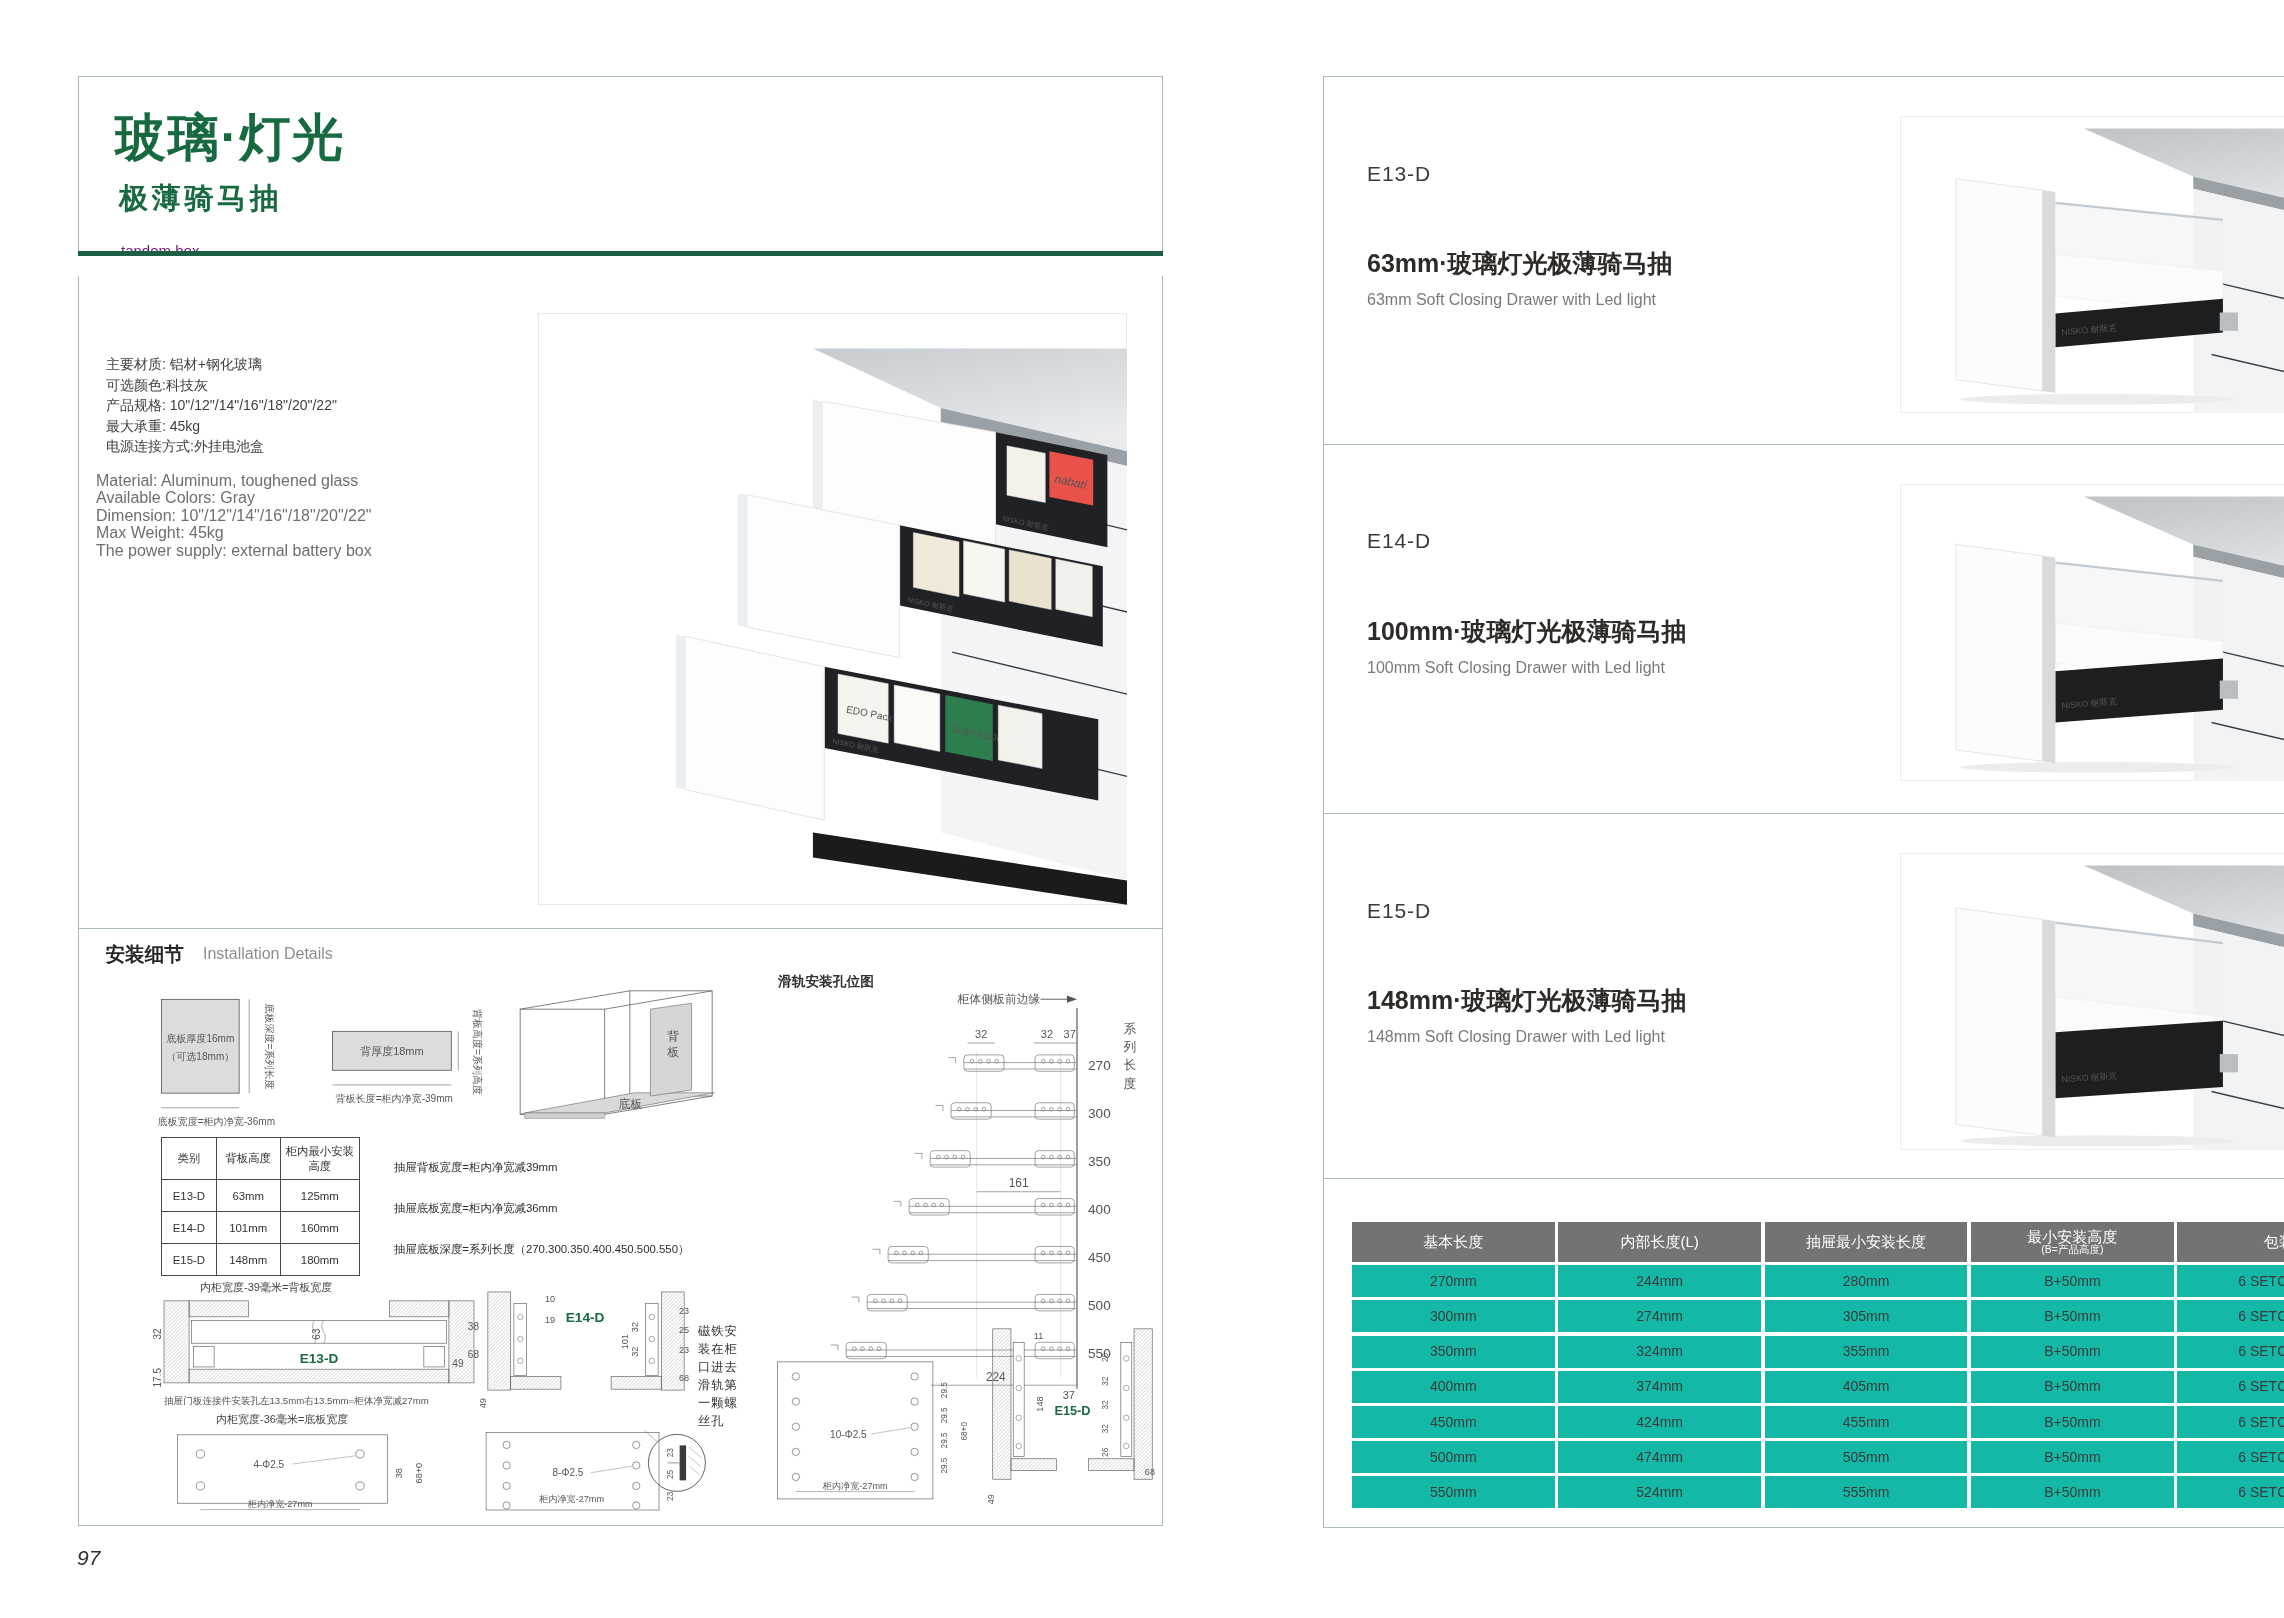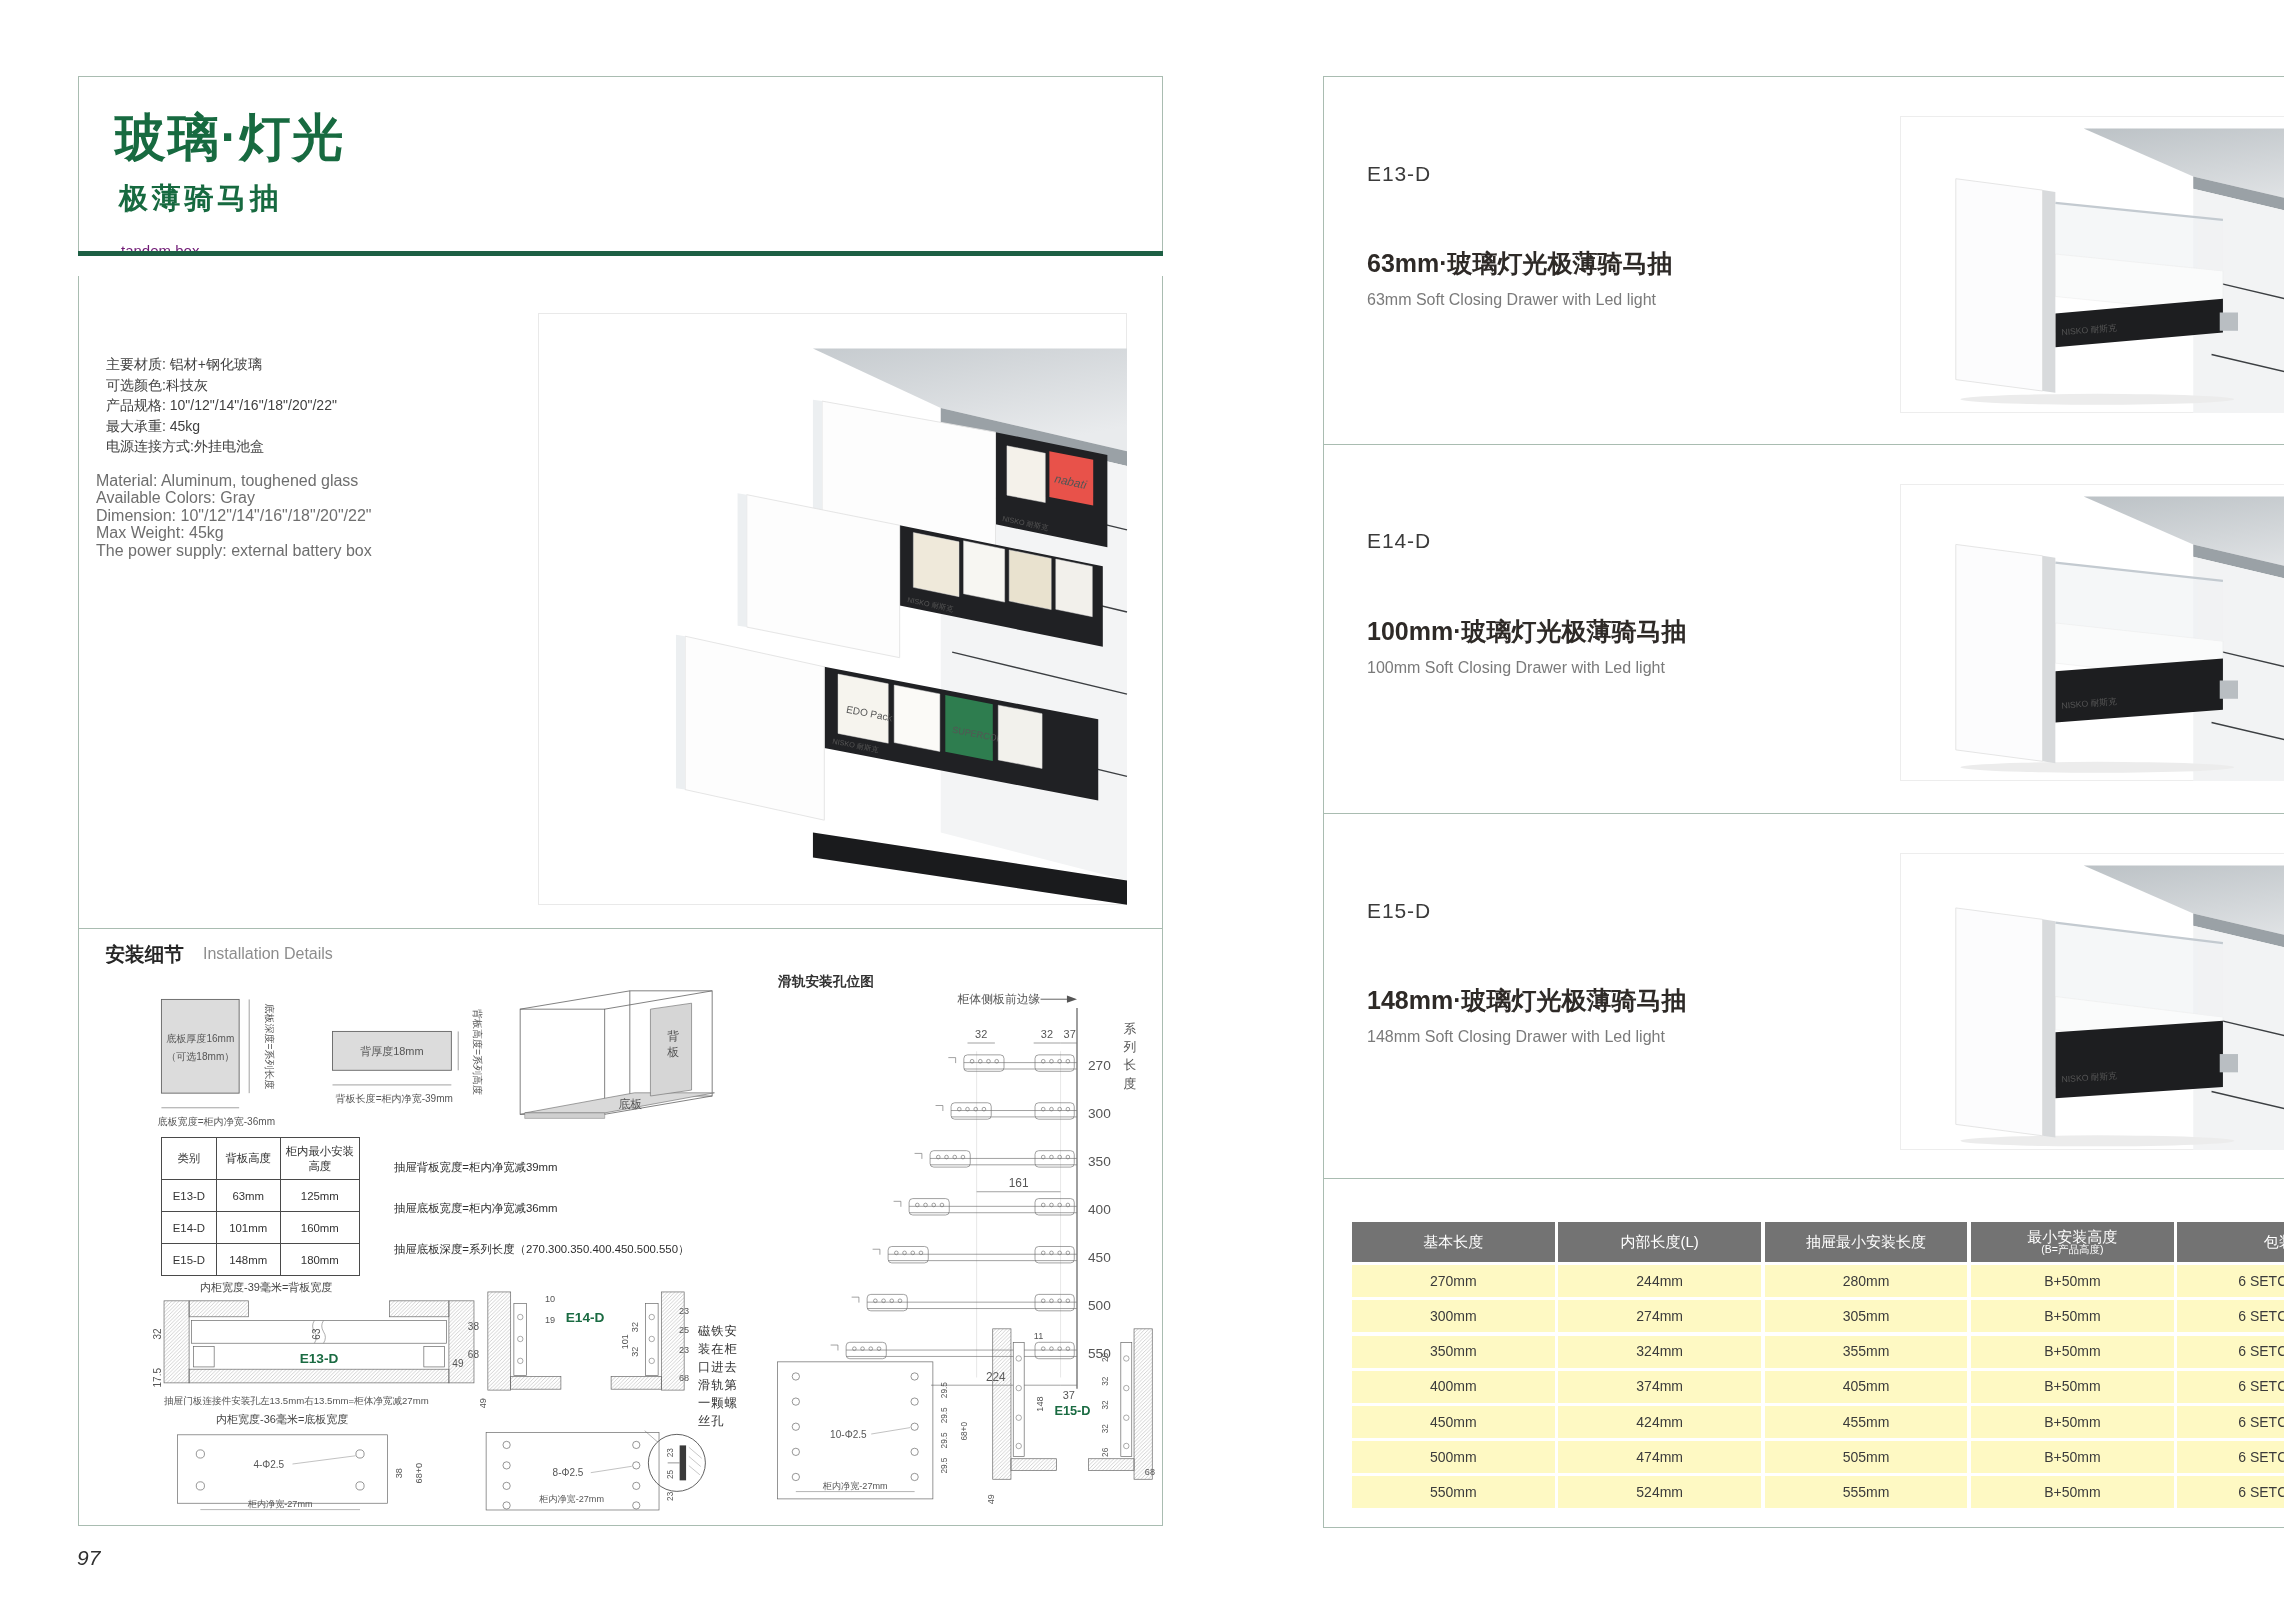--- a/index.html
+++ b/index.html
@@ -48,21 +48,21 @@
 
   
   .btab{position:absolute;left:28px;top:1145px;width:1028px;}
   .btab .row{display:flex;gap:3.7px;}
   .btab .hrow{height:40px;}
   .btab .drow{height:32px;margin-top:3.2px;}
   .btab .cell{flex:1;display:flex;align-items:center;justify-content:center;
               flex-direction:column;line-height:1.05;}
   .btab .hrow .cell{background:#737373;color:#fff;font-size:15px;}
   .btab .hrow .cell .sub{font-size:10.5px;}
-  .btab .drow .cell{background:#fef9c3;color:#3b3b3b;font-size:14px;}
+  .btab .drow .cell{background:#14b8a6;color:#3b3b3b;font-size:14px;}
 
   .pagenum{position:absolute;font-size:21px;color:#2f2f2f;font-style:italic;}
 
   svg{position:absolute;overflow:visible;}
   svg text{font-family:"Liberation Sans",sans-serif;fill:#555;}
   .dim{font-size:24px;}
   .grn{fill:#1a6b42;font-weight:bold;}
 </style>
 </head>
 <body>

